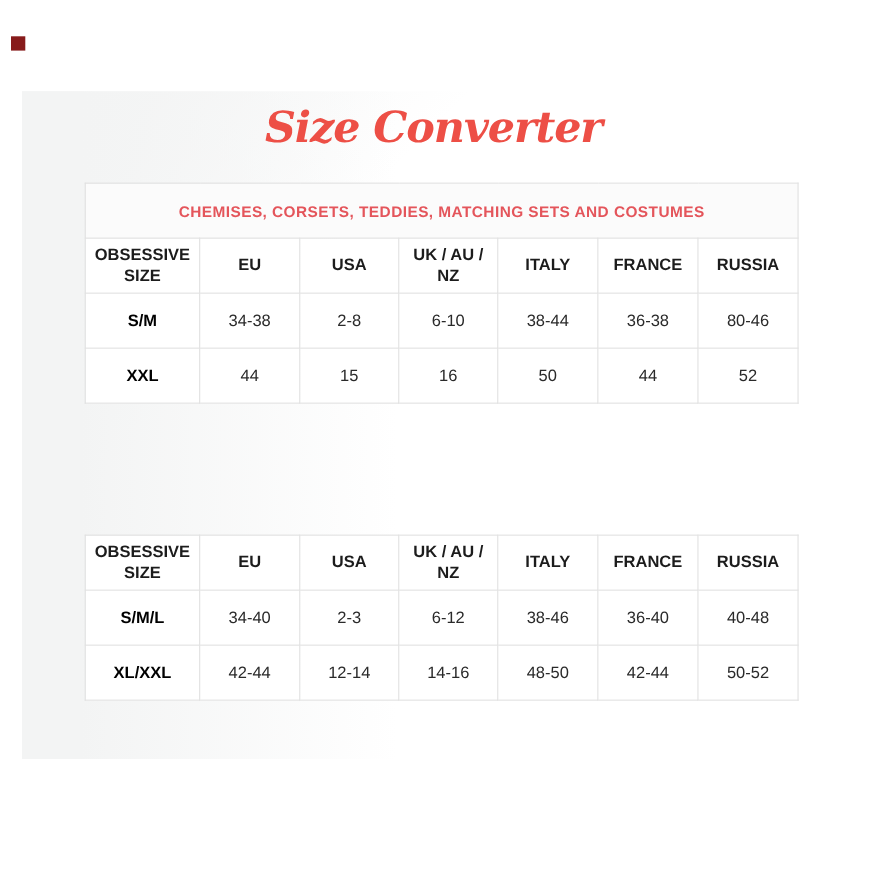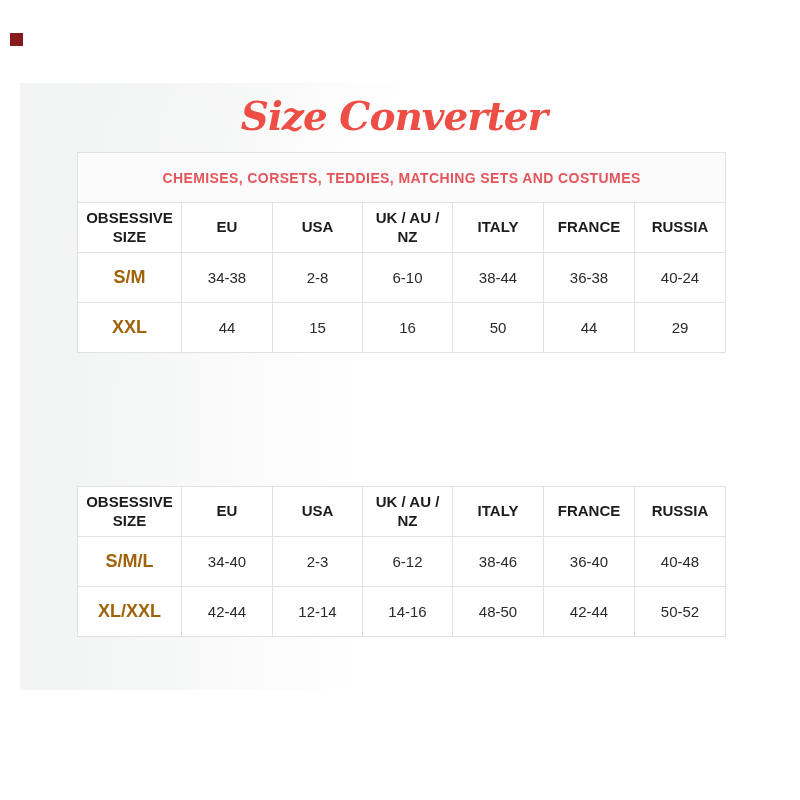--- a/index.html
+++ b/index.html
@@ -37,21 +37,21 @@
     color: #ed4f46;
   }
   table.size-table {
     position: absolute;
     left: 77px;
     width: 648px;
     border-collapse: collapse;
     table-layout: fixed;
     background: transparent;
   }
-  #table-chemises { top: 152px; padding-left: 20px; }
+  #table-chemises { top: 166px; padding-left: 20px; }
   #table-hosiery  { top: 486px; }
   .size-table th, .size-table td {
     border: 1px solid #e1e1e1;
     height: 50px;
     text-align: center;
     vertical-align: middle;
     background: #ffffff;
     padding: 0 8px;
   }
   .section-header {
@@ -61,23 +61,23 @@
     letter-spacing: 0.4px;
     background: #fbfbfb !important;
   }
   .col-header {
     font-size: 15px;
     font-weight: bold;
     color: #1c1c1c;
     line-height: 1.25;
   }
   .row-size {
-    font-size: 18px;
+    font-size: 15px;
     font-weight: bold;
-    color: #a16207;
+    color: #000000;
   }
   .cell-val {
     font-size: 15px;
     font-weight: normal;
     color: #2a2a2a;
   }
 </style>
 </head>
 <body>
 
@@ -111,30 +111,30 @@
     </tr>
   </thead>
   <tbody>
     <tr>
       <th class="row-size">S/M</th>
       <td class="cell-val">34-38</td>
       <td class="cell-val">2-8</td>
       <td class="cell-val">6-10</td>
       <td class="cell-val">38-44</td>
       <td class="cell-val">36-38</td>
-      <td class="cell-val">40-24</td>
+      <td class="cell-val">80-46</td>
     </tr>
     <tr>
       <th class="row-size">XXL</th>
       <td class="cell-val">44</td>
       <td class="cell-val">15</td>
       <td class="cell-val">16</td>
       <td class="cell-val">50</td>
       <td class="cell-val">44</td>
-      <td class="cell-val">29</td>
+      <td class="cell-val">52</td>
     </tr>
   </tbody>
 </table>
 
 <table class="size-table" id="table-hosiery">
   <colgroup>
     <col style="width:104px">
       <col style="width:91px">
       <col style="width:90px">
       <col style="width:90px">

